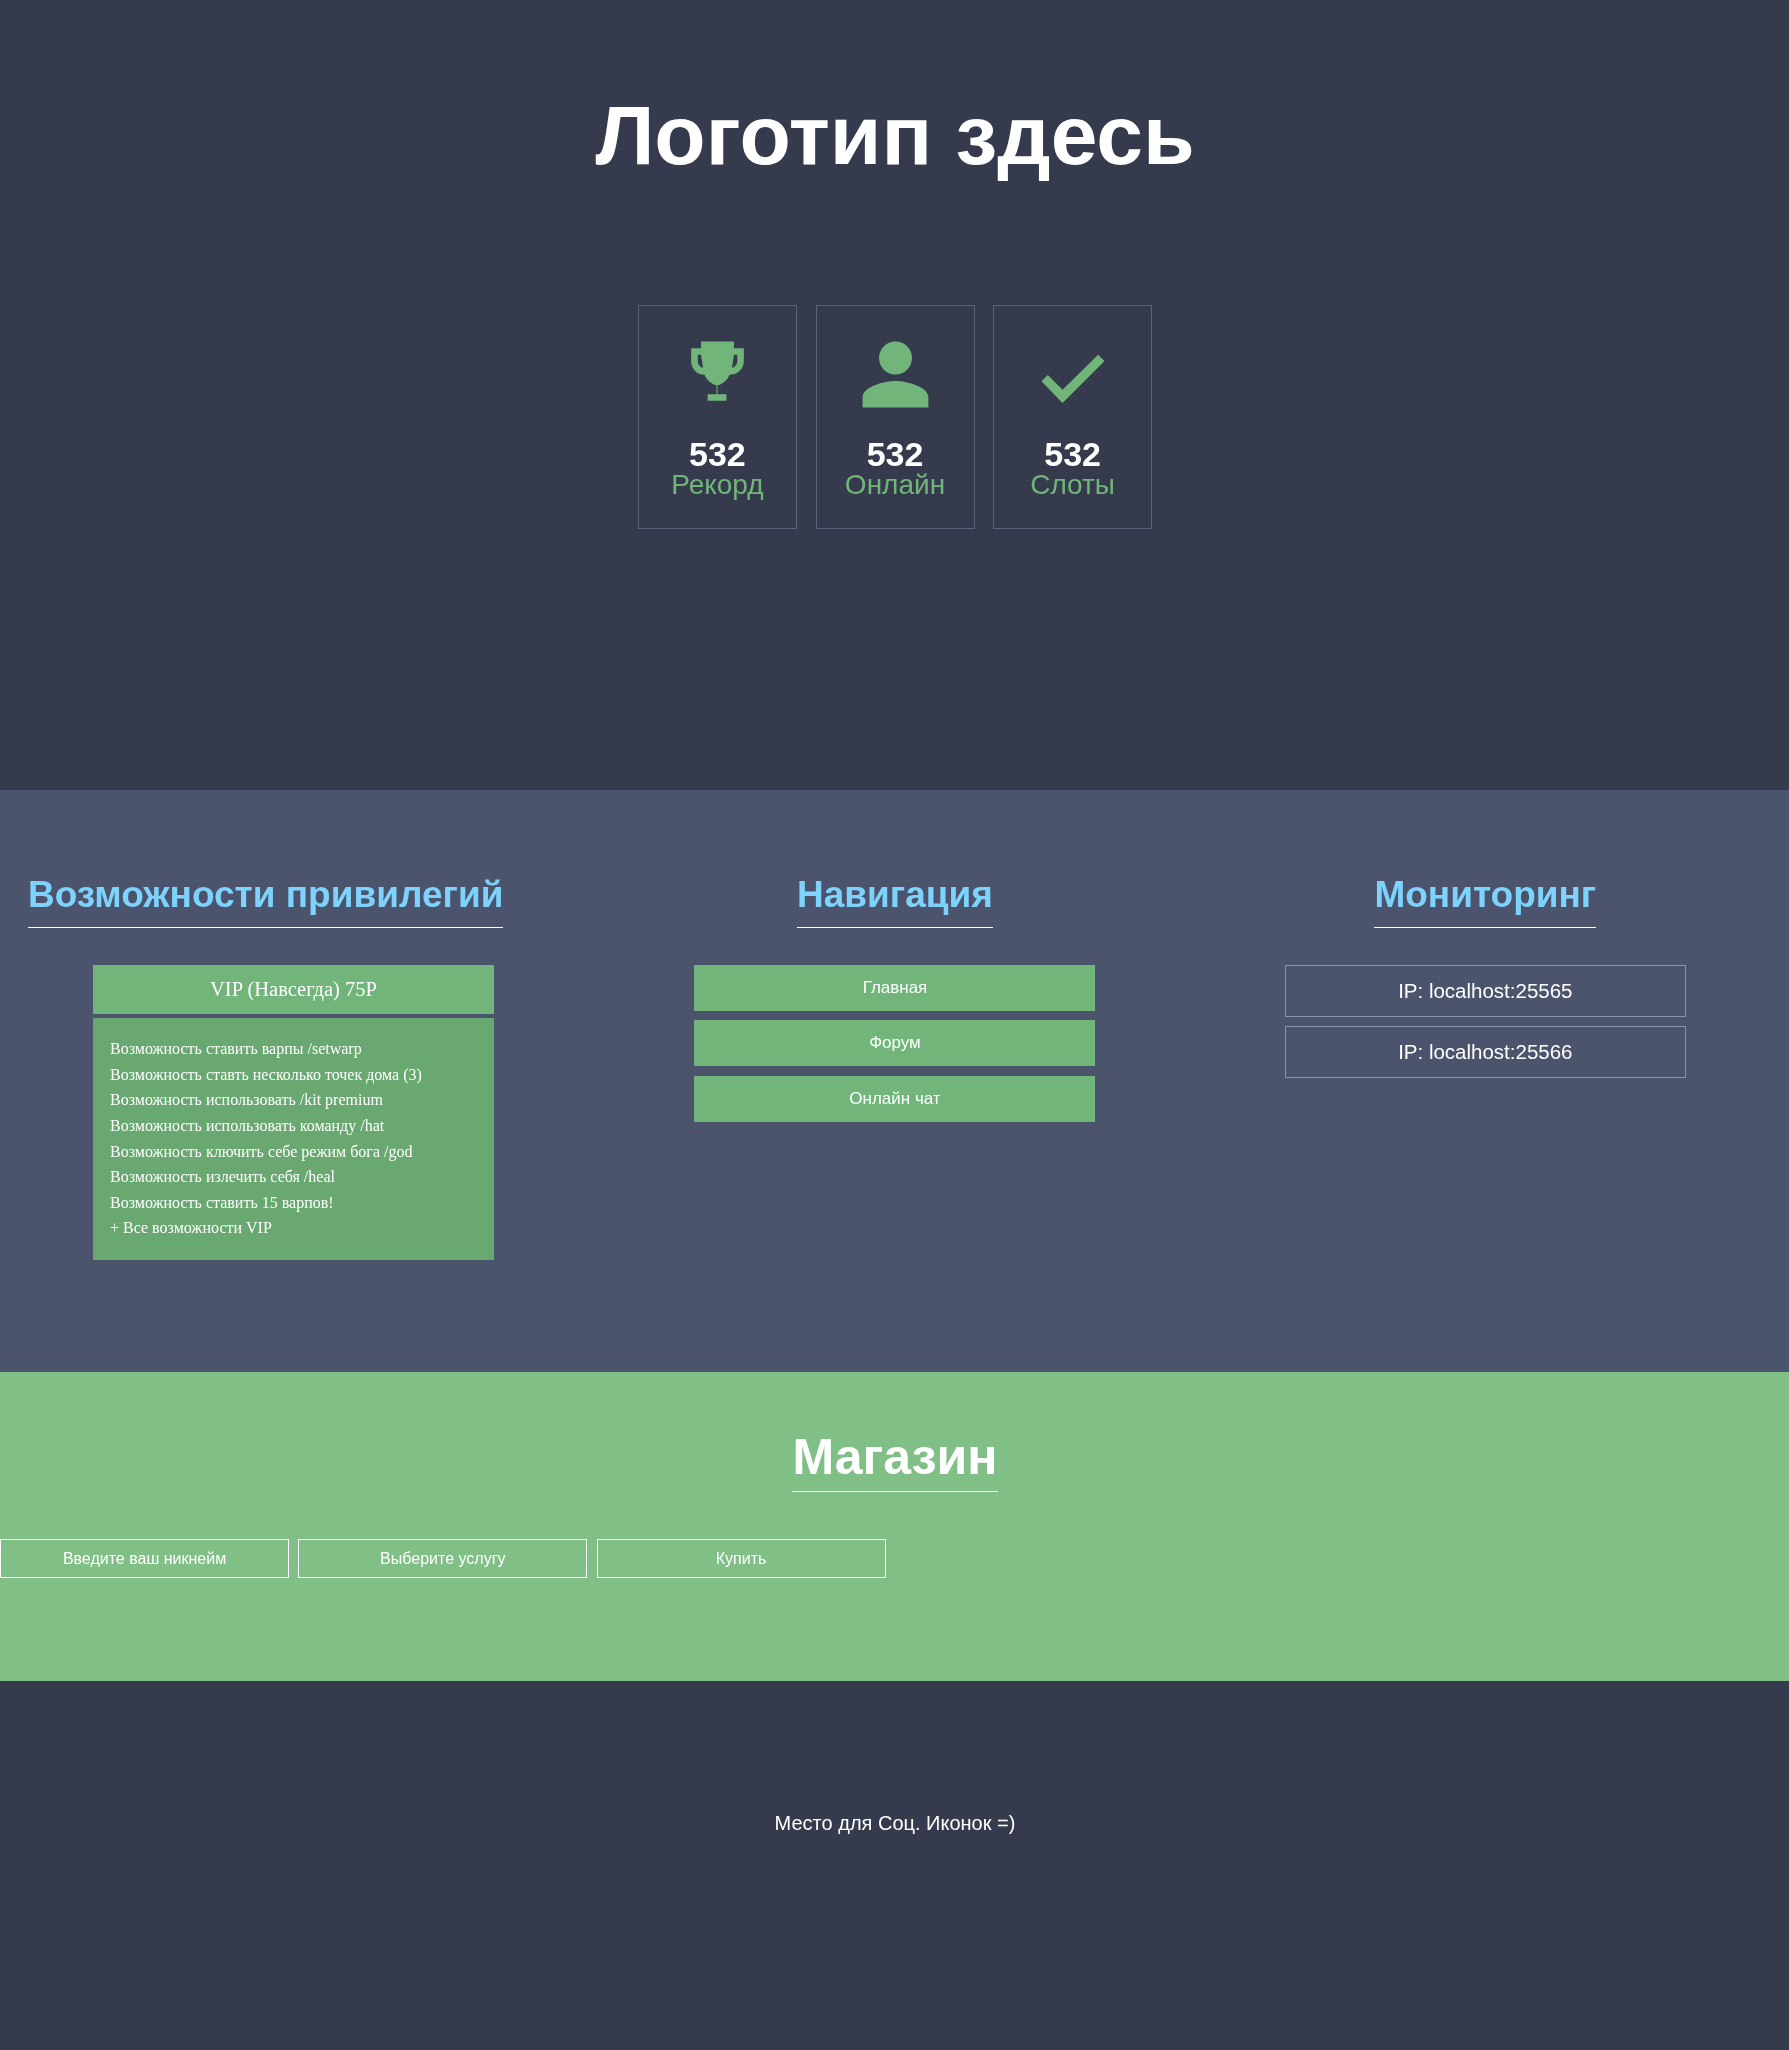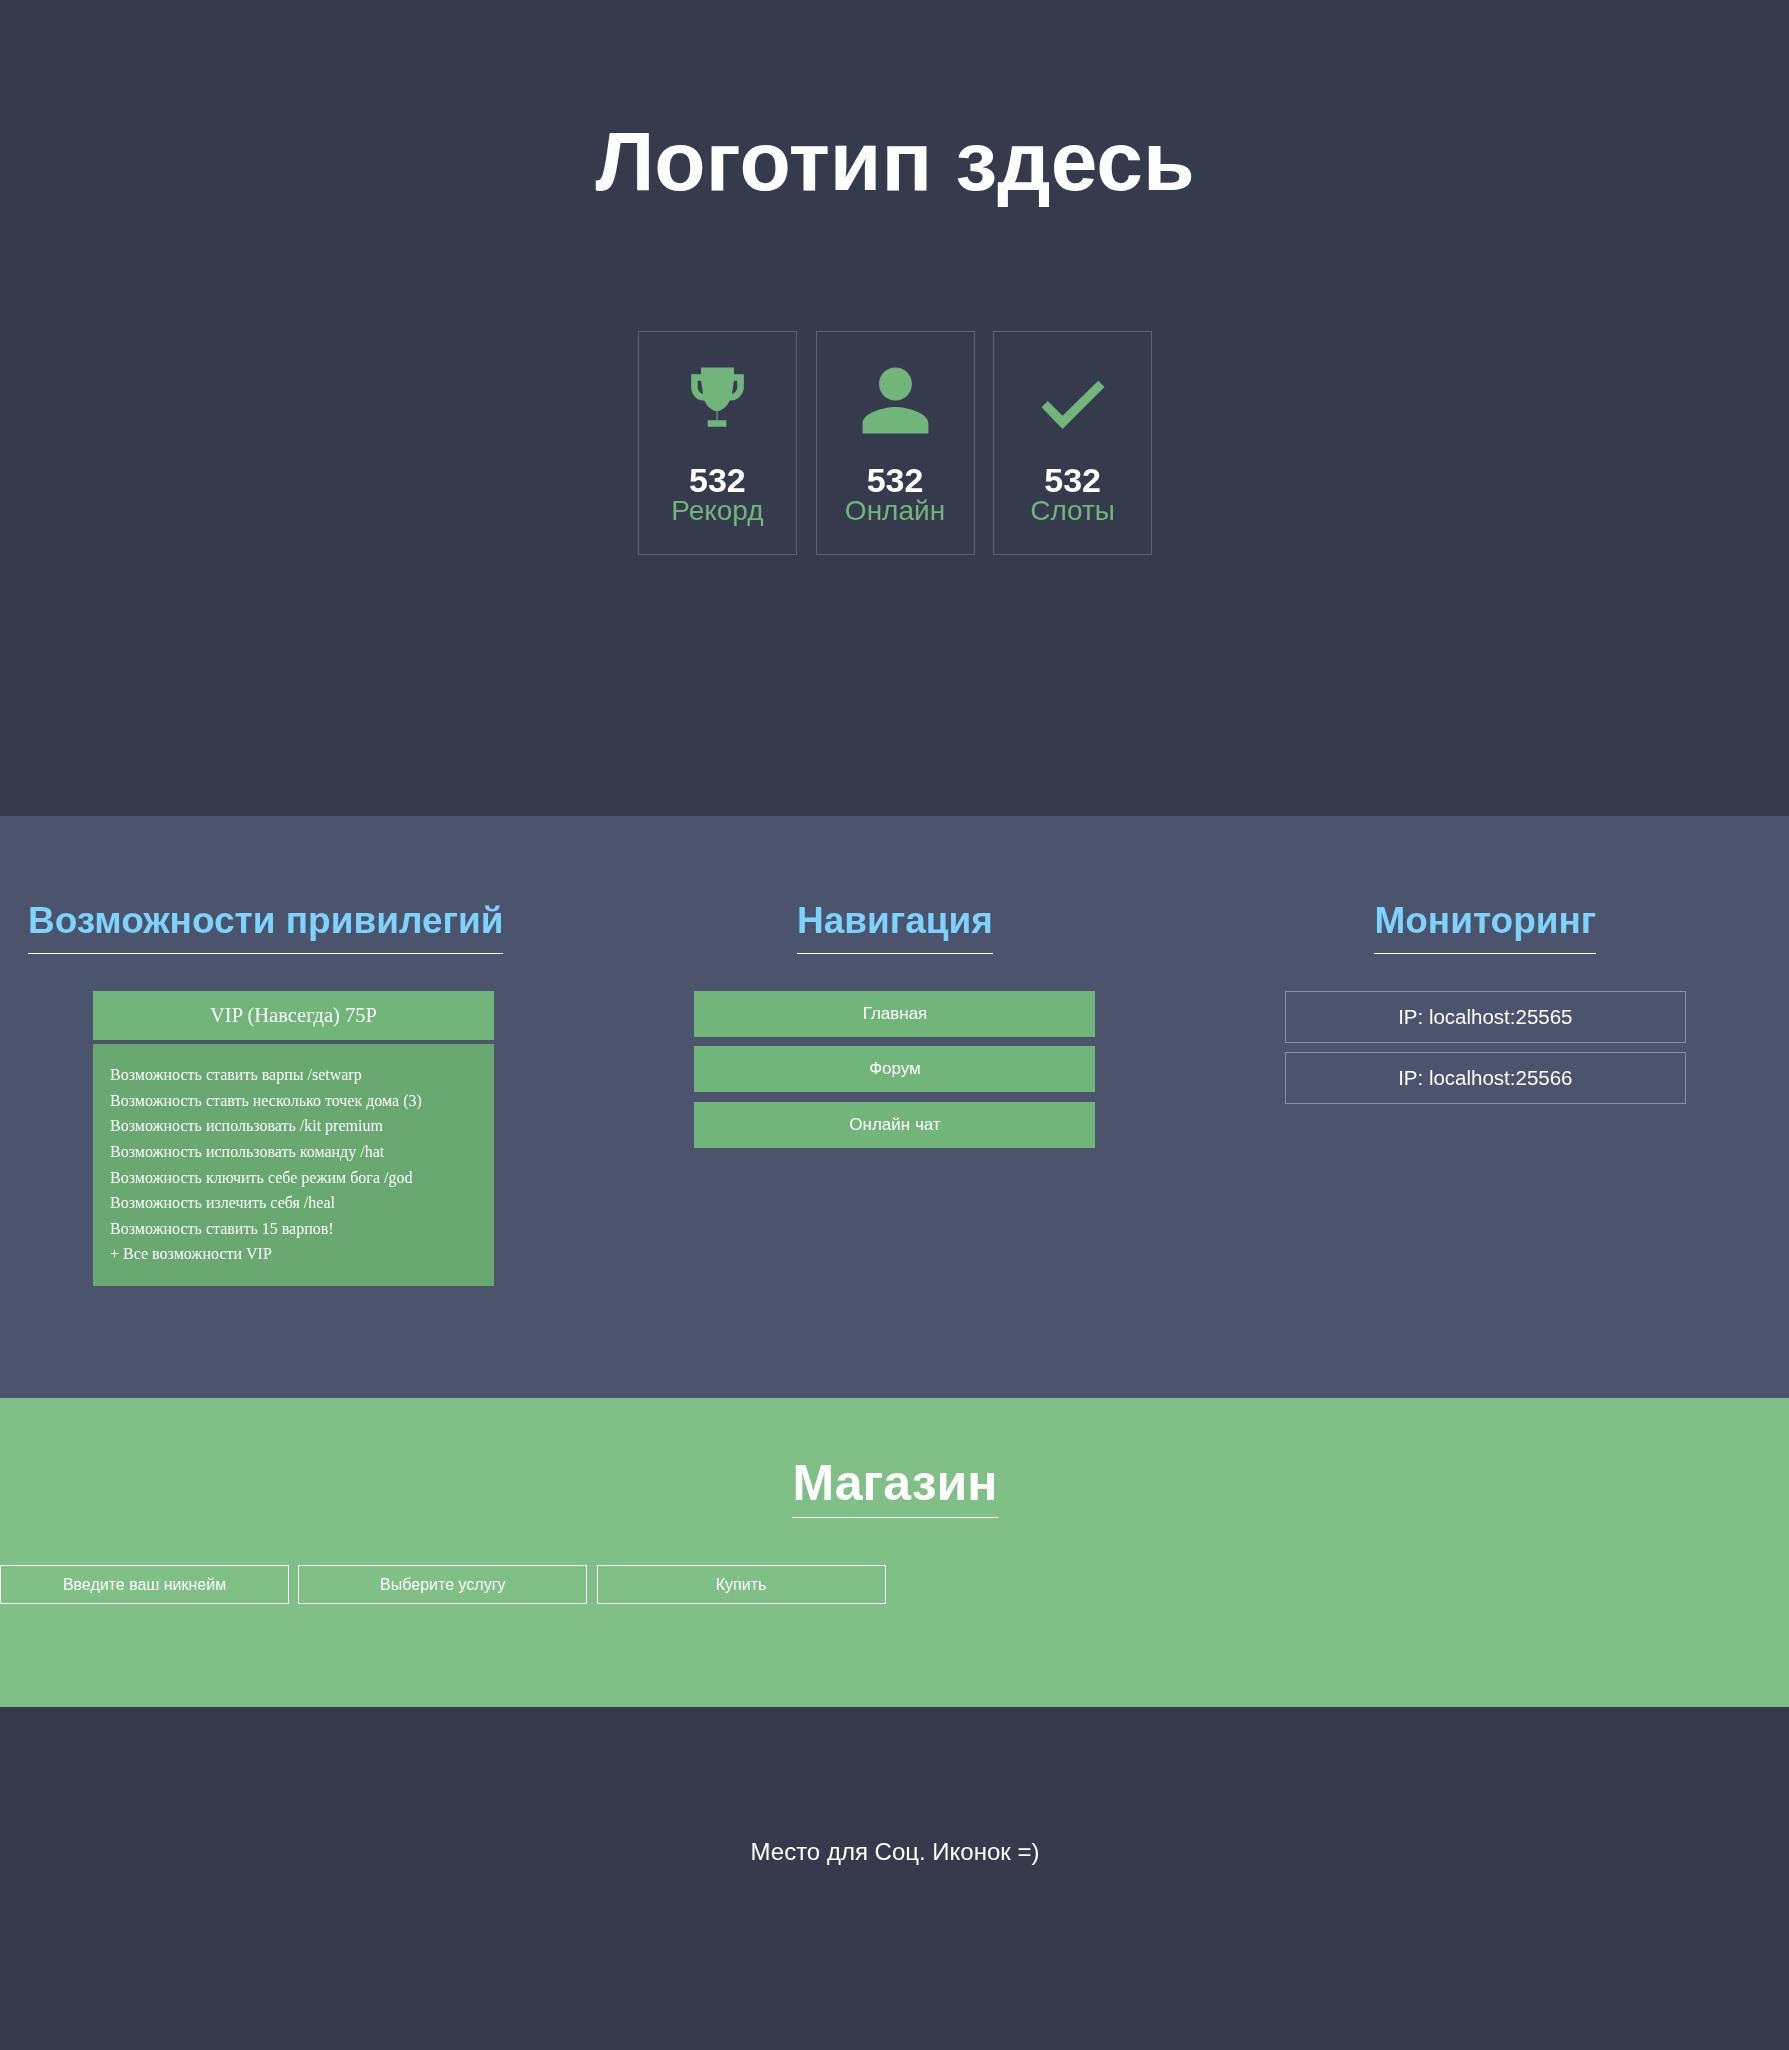--- a/index.html
+++ b/index.html
@@ -4,21 +4,21 @@
   <style>
     * { margin: 0; padding: 0; box-sizing: border-box; }
     body {
       font-family: 'Segoe UI', Tahoma, Geneva, Verdana, sans-serif;
       background: #353b4d;
       color: #fff;
       width: 1790px;
     }
     .hero {
       background: #353b4d;
-      padding: 113px 0 261px;
+      padding: 87px 0 261px;
       text-align: center;
     }
     .logo-title {
       font-size: 84px;
       font-weight: 700;
       margin-bottom: 121px;
       color: #fff;
     }
     .stats-row {
       display: flex;
@@ -138,21 +138,21 @@
       font-size: 16px;
       width: 289px;
     }
     .shop-field::placeholder { color: #fff; }
     .footer {
       background: #353b4d;
       padding: 131px 0 56px;
       text-align: center;
     }
     .social-placeholder {
-      font-size: 24px;
+      font-size: 20px;
       color: #fff;
       margin-bottom: 140px;
     }
   </style>
 </head>
 <body>
 
 <section class="hero">
   <h1 class="logo-title">Логотип здесь</h1>
   <div class="stats-row">

